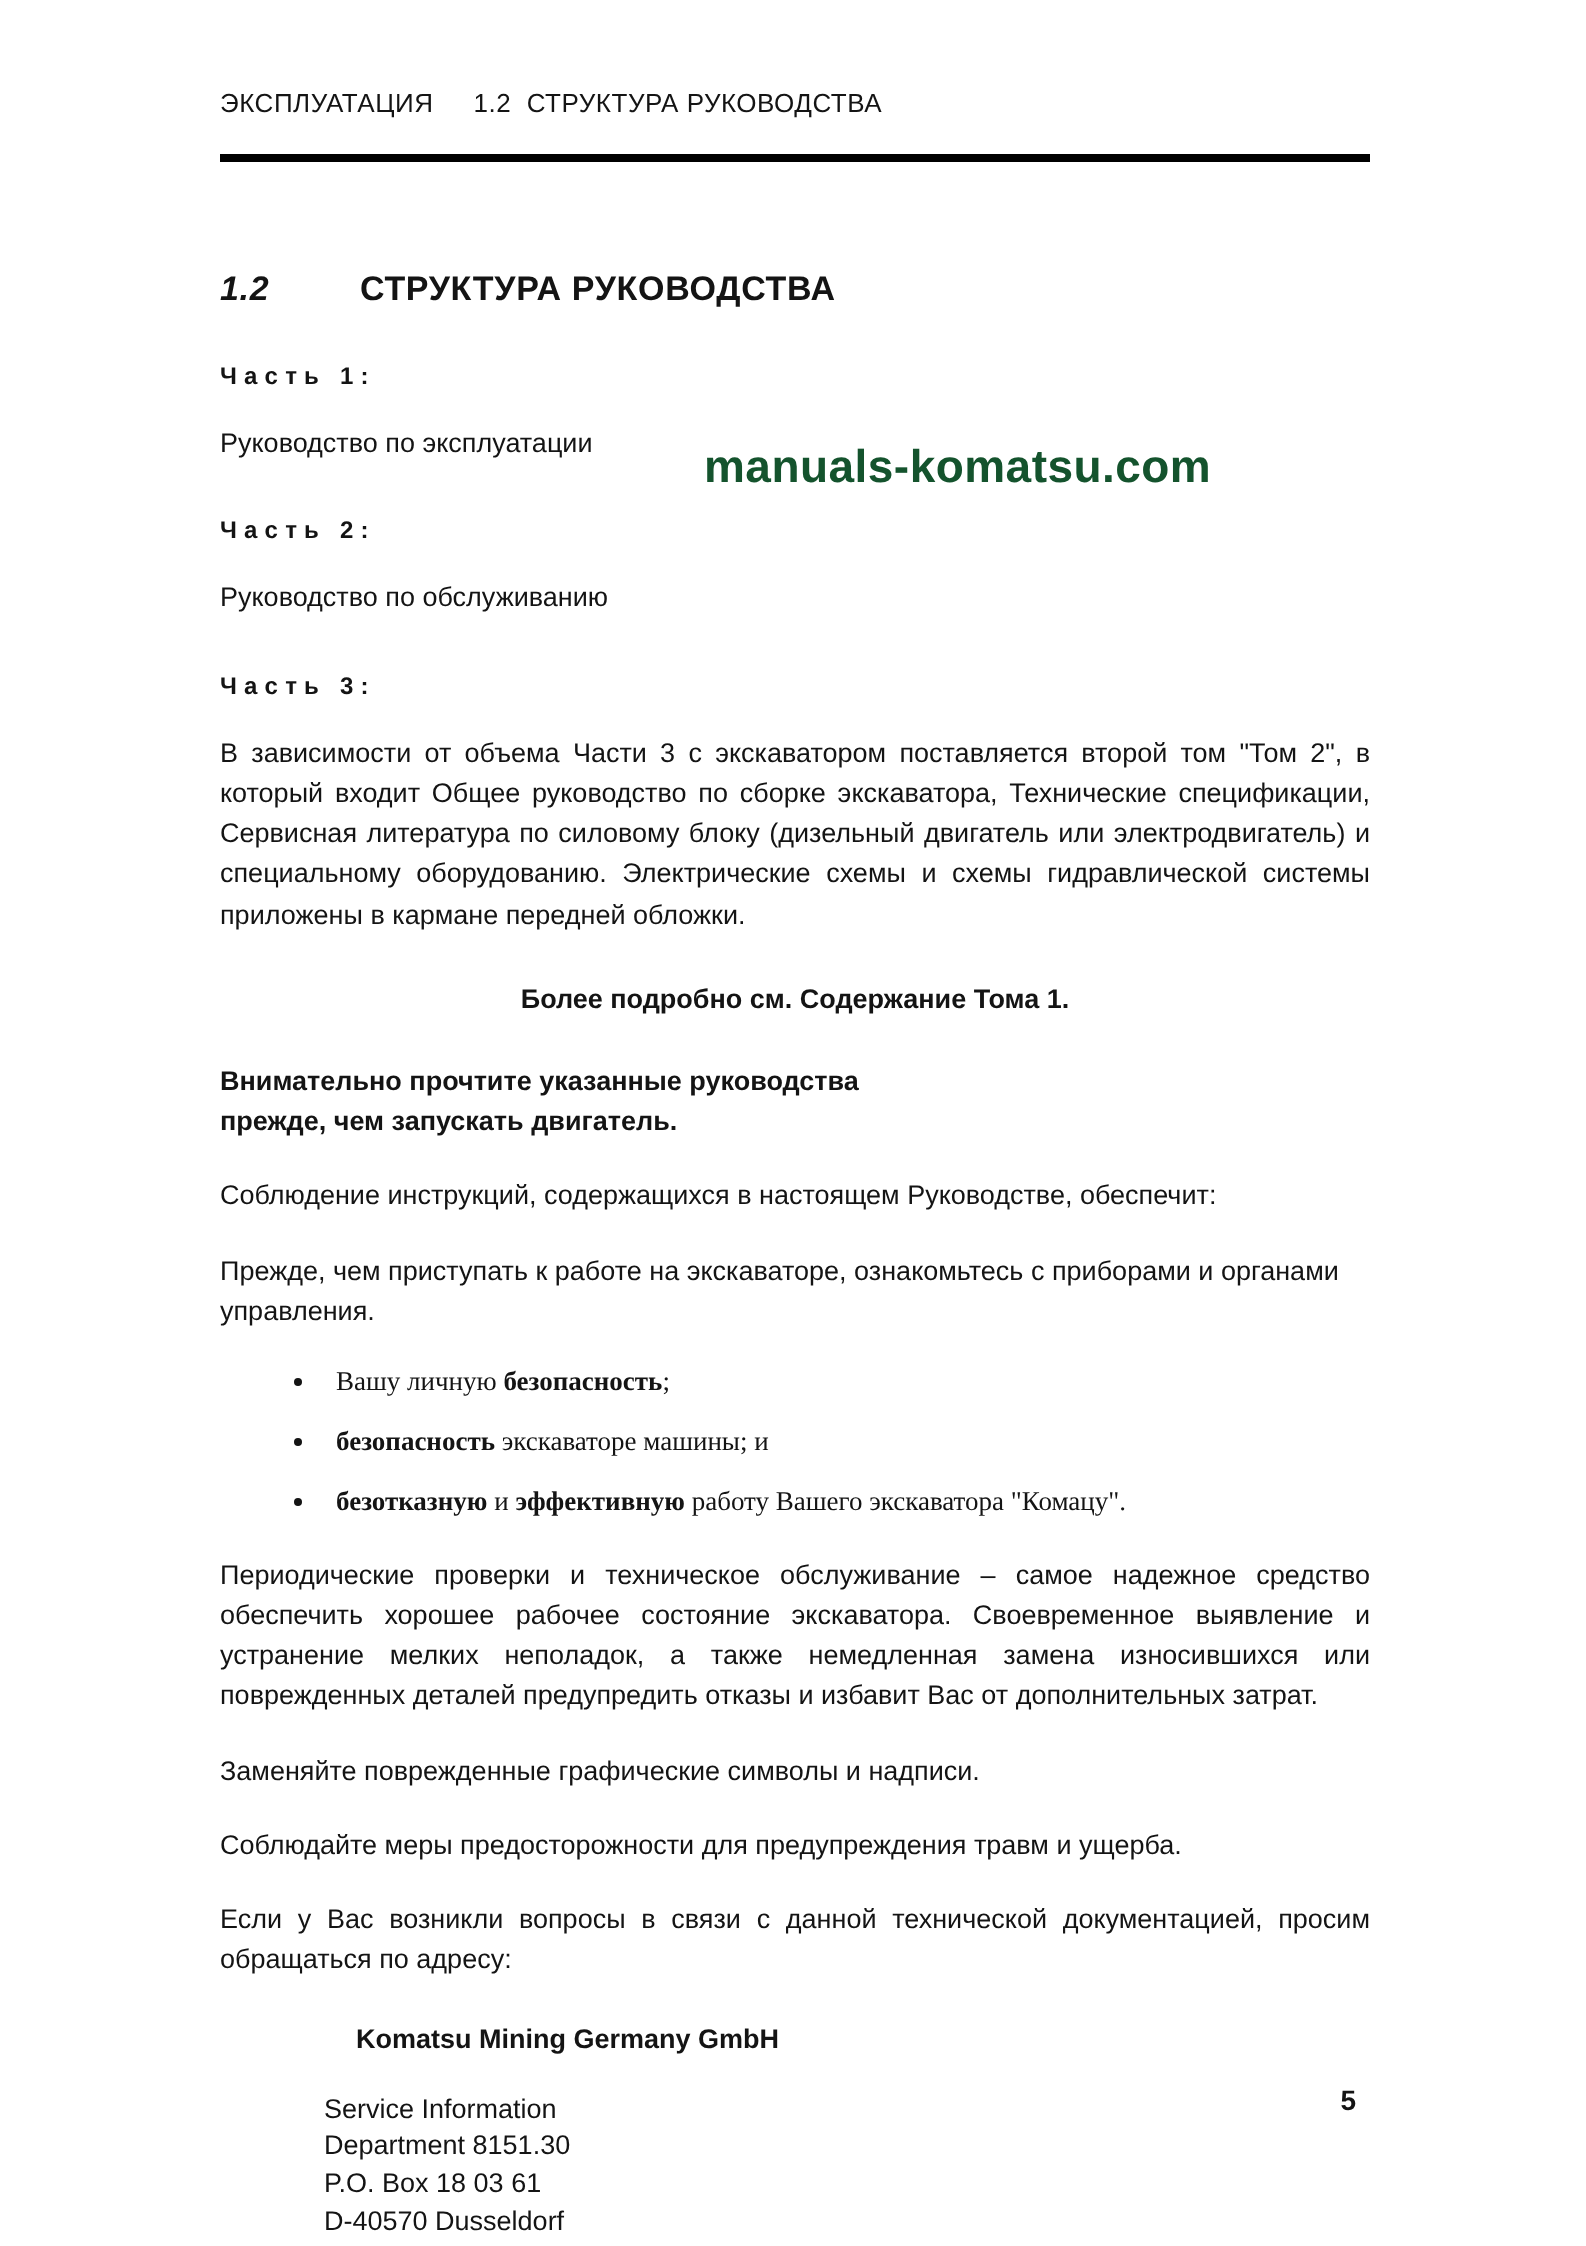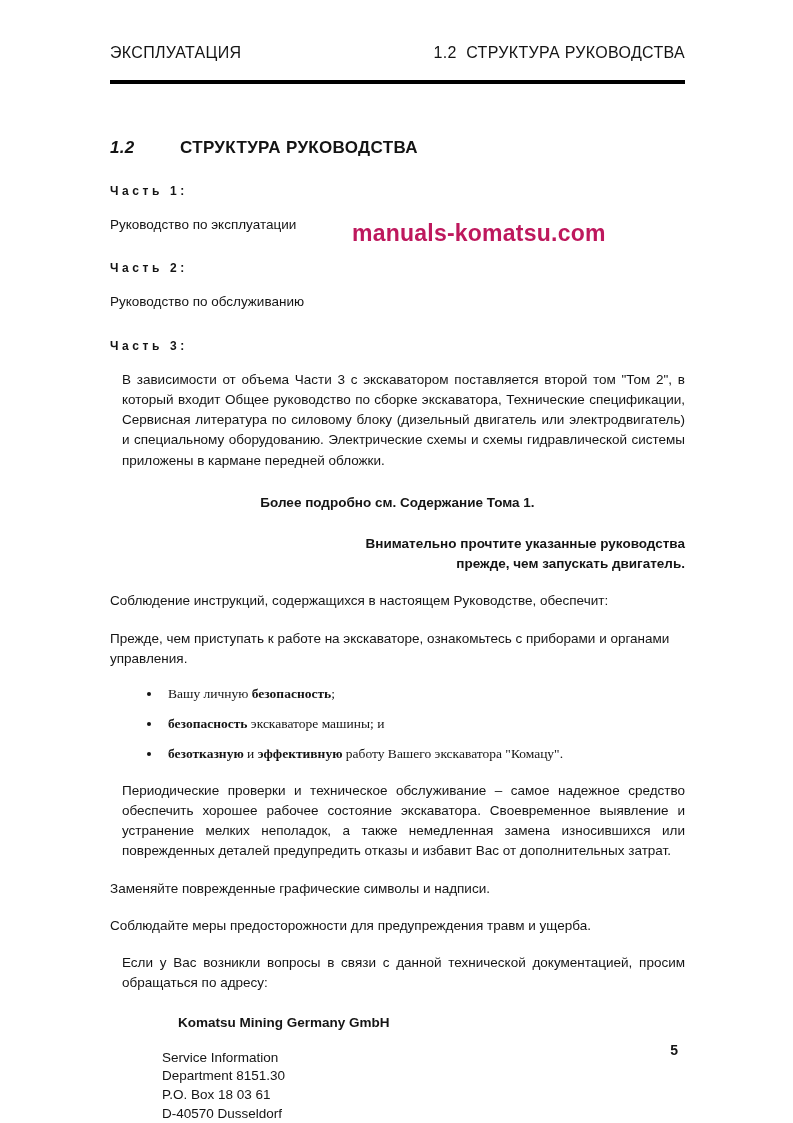--- a/index.html
+++ b/index.html
@@ -18,24 +18,24 @@
     overflow: hidden;
   }
   .content {
     position: absolute;
     left: 110px;
     right: 108px;
     top: 44px;
   }
   .running-header {
     display: flex;
-    justify-content: space-between;
-    font-size: 16px;
+    font-size: 13px;
     letter-spacing: 0.02em;
     white-space: pre-wrap;
+    gap: 20px;
   }
   .header-rule {
     height: 4px;
     background: #000000;
     margin-top: 18px;
   }
   .title {
     margin: 54px 0 0 0;
     font-size: 17px;
     font-weight: bold;
@@ -50,33 +50,32 @@
     margin: 26px 0 0 0;
     font-size: 12px;
     font-weight: bold;
     letter-spacing: 0.30em;
   }
   .para {
     margin: 17px 0 0 0;
     font-size: 13.5px;
     line-height: 1.5;
   }
-  .just { text-align: justify; margin-left: 12px; }
+  .just { text-align: justify; }
   .center-note {
     margin: 24px 0 0 0;
     font-size: 13.5px;
     font-weight: bold;
     text-align: center;
   }
   .warning {
     margin: 24px 0 0 0;
     font-size: 13.5px;
     font-weight: bold;
     line-height: 1.5;
-    text-align: right;
   }
   .bullets {
     margin: 16px 0 0 0;
     padding-left: 52px;
     font-size: 13.5px;
     line-height: 1.4;
   }
   .bullets li {
     padding-left: 6px;
     margin-bottom: 11px;
@@ -162,17 +161,17 @@
       <div class="company">Komatsu Mining Germany GmbH</div>
       <div>Service Information</div>
       <div>Department 8151.30</div>
       <div>P.O. Box 18 03 61</div>
       <div>D-40570 Dusseldorf</div>
 
     </div>
 
   </div>
 
-  <div class="watermark" style="color: #be185d;">manuals-komatsu.com</div>
+  <div class="watermark" style="color: #14532d;">manuals-komatsu.com</div>
 
   <div class="page-number">5</div>
 
 </div>
 
 </body></html>

